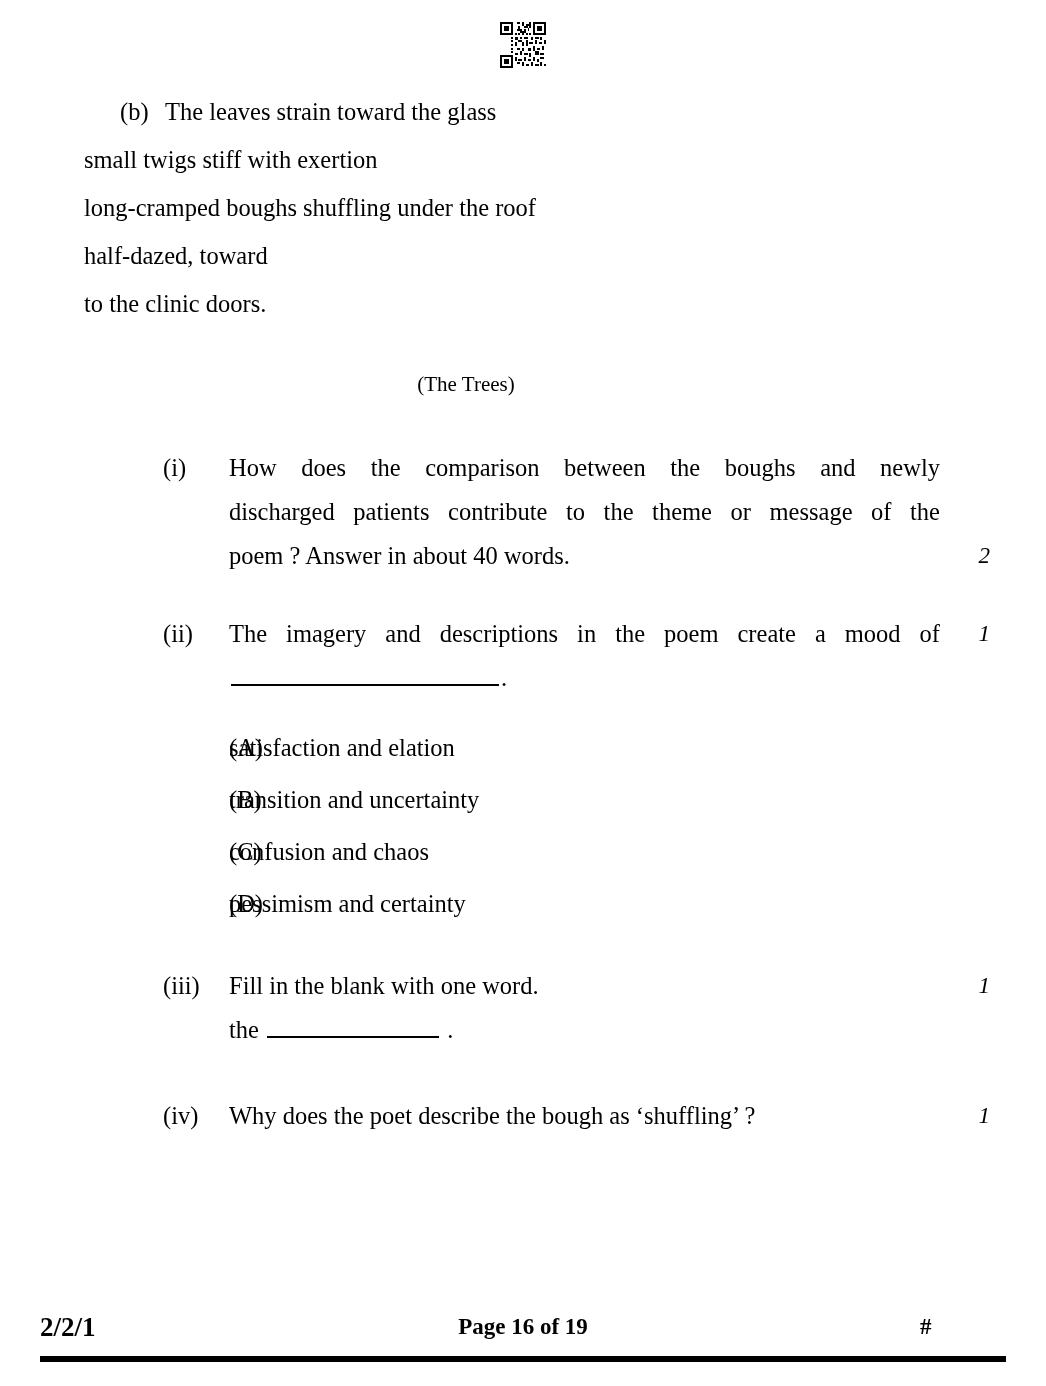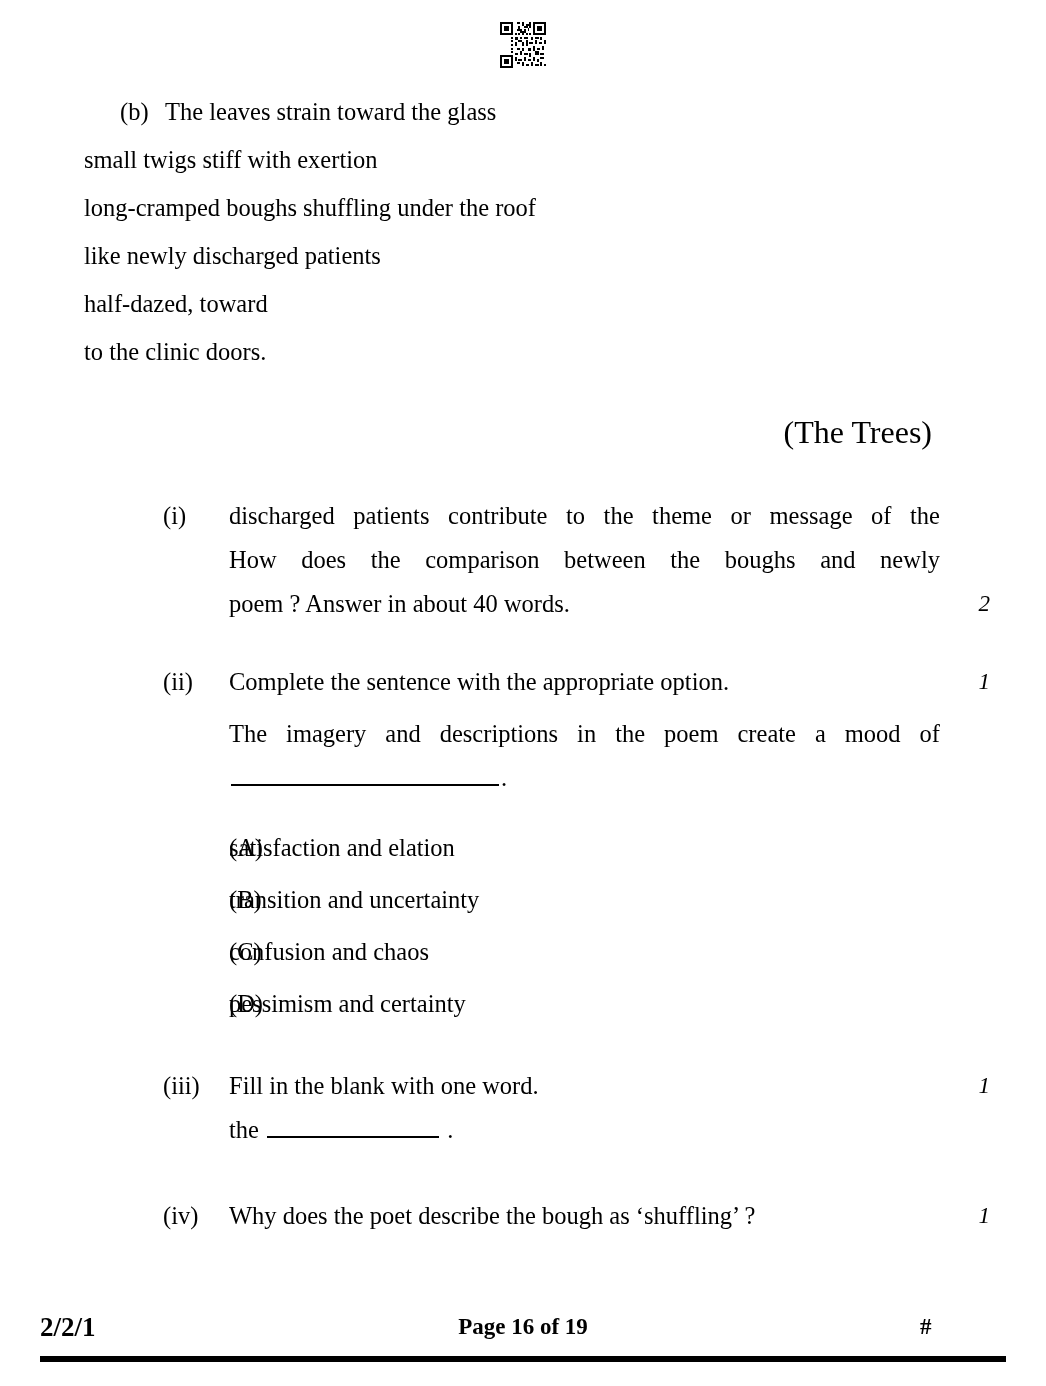--- a/index.html
+++ b/index.html
@@ -55,23 +55,23 @@
     left: 120px;
     top: 0;
     font-size: 24.5px;
   }
   .poem-line {
     padding-left: 84px;
     font-size: 24.5px;
     line-height: 48px;
   }
   .attribution {
-    text-align: right;
+    text-align: center;
     padding-right: 114px;
-    font-size: 32px;
+    font-size: 21px;
     line-height: 48px;
     margin-top: 32px;
   }
 
   
   .q-block {
     position: relative;
     margin-top: 34px;
   }
   .q-num {
@@ -266,40 +266,38 @@
 
 <div class="page-body">
 
   <div class="extract">
     <div class="poem-first-line">
       <span class="part-label">(b)</span>
       <span>The leaves strain toward the glass</span>
     </div>
     <div class="poem-line">small twigs stiff with exertion</div>
     <div class="poem-line">long-cramped boughs shuffling under the roof</div>
-    <div class="poem-line">like newly discharged patients</div>
     <div class="poem-line">half-dazed, toward</div>
     <div class="poem-line">to the clinic doors.</div>
     <div class="attribution">(The Trees)</div>
   </div>
 
   <div class="q-block" style="margin-top:38px;">
     <span class="q-num">(i)</span>
     <div class="q-body">
+      <div class="just-line" style="text-align:justify;text-align-last:justify;">How does the comparison between the boughs and newly</div>
       <div class="just-line" style="text-align:justify;text-align-last:justify;">discharged patients contribute to the theme or message of the</div>
-      <div class="just-line" style="text-align:justify;text-align-last:justify;">How does the comparison between the boughs and newly</div>
       <div class="last-line">poem ? Answer in about 40 words.</div>
     </div>
     <span class="marks" style="top:88px;">2</span>
   </div>
 
   <div class="q-block" style="">
     <span class="q-num">(ii)</span>
     <div class="q-body">
-      <div class="last-line">Complete the sentence with the appropriate option.</div>
       <div class="just-line" style="margin-top:8px;text-align:justify;text-align-last:justify;">The imagery and descriptions in the poem create a mood of</div>
       <div class="last-line">
         <span class="blank blank-long"></span><span>.</span>
       </div>
     </div>
     <span class="marks" style="top:0;">1</span>
 
     <div class="options">
       <div class="option-row">
         <span class="option-key">(A)</span>

